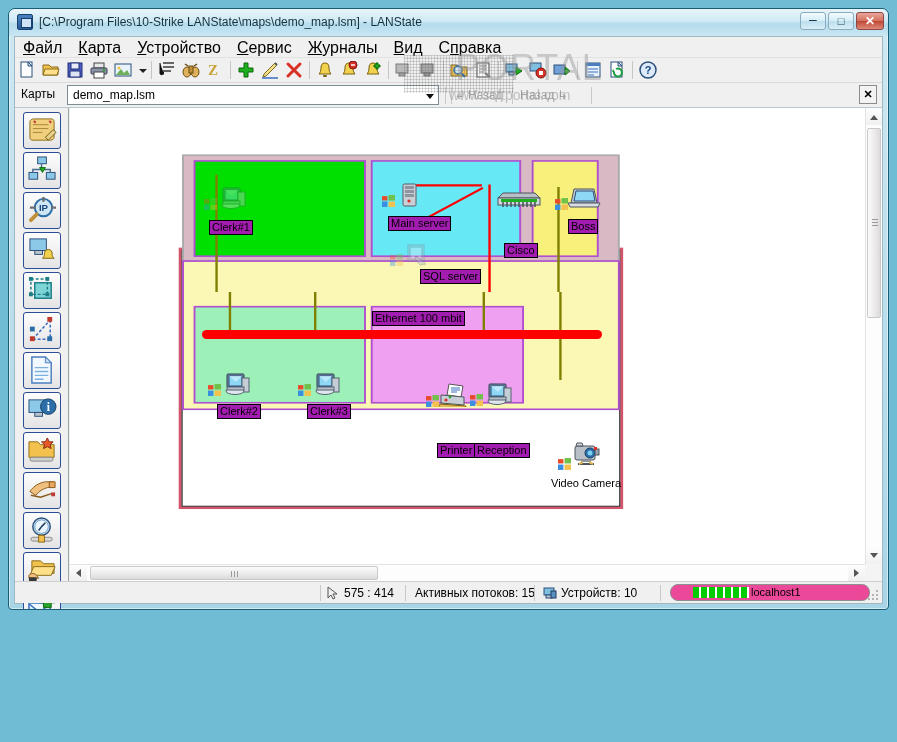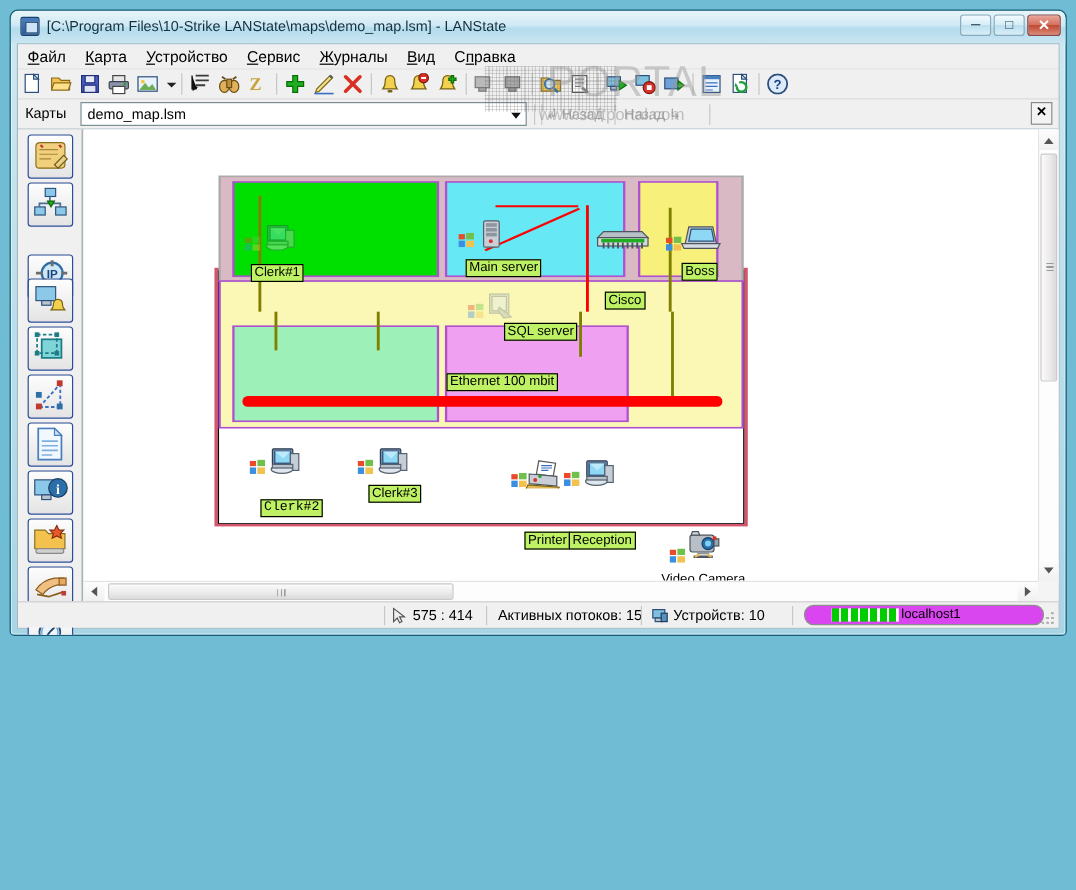--- a/index.html
+++ b/index.html
@@ -6,21 +6,21 @@
   html, body { margin:0; padding:0; }
   body {
     width:897px; height:742px;
     background:#6fbcd4;
     font-family:"Liberation Sans", sans-serif;
     overflow:hidden;
   }
 
   
   #window {
-    position:absolute; left:8px; top:8px; width:881px; height:522px;
+    position:absolute; left:8px; top:8px; width:881px; height:602px;
     border:1px solid #1a5e75;
     border-radius:7px 7px 4px 4px;
     background:linear-gradient(180deg,#cfe9f2 0%, #bfe0ed 40%, #a8d5e6 100%);
     box-shadow:0 0 0 1px rgba(255,255,255,.5) inset;
     overflow:hidden;
   }
 
   
   #titlebar {
     position:absolute; left:0; top:0; right:0; height:27px;
@@ -68,21 +68,21 @@
   }
 
   
   #menubar {
     position:absolute; left:0; top:0; right:0; height:21px;
     background:#f0f0f0;
     border-bottom:1px solid #e2e2e2;
   }
   .menu-item {
     float:left; height:21px; line-height:21px; padding:0 8px;
-    font-size:13px; color:#000; cursor:default; white-space:nowrap;
+    font-size:16px; color:#000; cursor:default; white-space:nowrap;
   }
   .menu-item u { text-decoration:underline; }
 
   
   #toolbar {
     position:absolute; left:0; top:21px; right:0; height:25px;
     background:#f0f0f0; border-bottom:1px solid #dadada;
   }
   .tb { float:left; width:24px; height:24px; position:relative; cursor:pointer; }
   .tb-sep { float:left; width:7px; height:24px; position:relative; }
@@ -225,21 +225,21 @@
   .st-sep { position:absolute; top:3px; width:1px; height:16px; background:#c8c8c8; }
   #st-coords { left:329px; }
   #st-cursor-icon {
     position:absolute; left:312px; top:4px; width:11px; height:14px;
   }
   #st-threads { left:400px; }
   #st-dev-icon { position:absolute; left:528px; top:4px; width:14px; height:14px; }
   #st-devices { left:546px; }
   #st-host-box {
     position:absolute; left:655px; top:2px; width:200px; height:17px;
-    background:#d946ef; border:1px solid #8e8e8e; border-radius:8px;
+    background:#ec4899; border:1px solid #8e8e8e; border-radius:8px;
   }
   #st-host-bars {
     position:absolute; left:22px; top:2px; width:56px; height:11px;
     background:repeating-linear-gradient(90deg,#00cc00 0 6px,#ffffff 6px 8px);
   }
   #st-host-text {
     position:absolute; left:80px; top:0; height:15px; line-height:15px;
     font-size:11px; color:#000;
   }
   #st-grip {
@@ -252,21 +252,21 @@
       radial-gradient(circle at 10px 6px,#b3b3b3 1px,transparent 1.2px),
       radial-gradient(circle at 10px 2px,#b3b3b3 1px,transparent 1.2px);
   }
 
   
   #map {
     position:absolute; left:0; top:0; width:100%; height:100%;
   }
   .node-label {
     position:absolute;
-    background:#bef264; border:1px solid #000;
+    background:#a21caf; border:1px solid #000;
     font-size:11px; line-height:13px; padding:0 2px;
     color:#000; white-space:nowrap;
     font-family:"Liberation Sans", sans-serif;
   }
   .node-label.nb { border:none; background:transparent; }
 
   
   #watermark {
     position:absolute; left:0; top:0; right:0; bottom:0;
     pointer-events:none;
@@ -519,21 +519,21 @@
         </div>
         <div class="sb" style="top: 44px;">
           <svg class="gl2" viewBox="0 0 30 30">
             <rect x="10" y="1" width="9" height="7" fill="#8cc9e8" stroke="#2b4f7a"></rect>
             <rect x="1" y="17" width="9" height="7" fill="#8cc9e8" stroke="#2b4f7a"></rect>
             <rect x="19" y="17" width="9" height="7" fill="#8cc9e8" stroke="#2b4f7a"></rect>
             <path d="M14 8 v6 M14 14 h-9 v3 M14 14 h9 v3" stroke="#4a6f93" stroke-width="1.5" fill="none"></path>
             <path d="M12 12 l3 5 l3-5 z" fill="#1fae1f" stroke="#0b6b0b"></path>
           </svg>
         </div>
-        <div class="sb" style="top: 84px; margin-top: 20px;">
+        <div class="sb" style="top: 84px;">
           <svg class="gl2" viewBox="0 0 30 30">
             <circle cx="16" cy="12" r="9" fill="#cfe6f5" stroke="#2b6ea8" stroke-width="2"></circle>
             <text x="16" y="16" text-anchor="middle" font-family="Liberation Sans, sans-serif" font-size="10" font-weight="bold" fill="#17457f">IP</text>
             <path d="M9 19 l-6 6" stroke="#c08f3a" stroke-width="4" stroke-linecap="round"></path>
             <path d="M2 12 h6 M24 12 h5 M16 1 v5" stroke="#6d6d6d" stroke-width="2.5"></path>
           </svg>
         </div>
         <div class="sb" style="top: 124px;">
           <svg class="gl2" viewBox="0 0 30 30">
             <rect x="2" y="3" width="17" height="12" fill="#8cc9e8" stroke="#2b4f7a"></rect>
@@ -728,21 +728,21 @@
                 <rect x="7" y="15" width="17" height="3" fill="#b7c0cb" stroke="#55626f"></rect>
               </svg></div>
             <div style="position: absolute; left: 138px; top: 274px; width: 13px; height: 12px;"><svg width="13" height="12" viewBox="0 0 12 11">
                 <g>
                   <rect x="0" y="1" width="5" height="4" fill="#e84a2a"></rect>
                   <rect x="6" y="0" width="6" height="5" fill="#6fc14a"></rect>
                   <rect x="0" y="6" width="5" height="5" fill="#3a8fe0"></rect>
                   <rect x="6" y="6" width="6" height="5" fill="#f2c14e"></rect>
                 </g>
               </svg></div>
-            <div class="node-label" style="left: 147px; top: 308px; font-family: Liberation Mono, monospace;">Clerk#2</div>
+            <div class="node-label" style="left: 147px; top: 296px;">Clerk#2</div>
             <div style="position: absolute; left: 240px; top: 264px; width: 30px; height: 24px;"><svg width="30" height="24" viewBox="0 0 30 24">
                 <rect x="7" y="2" width="17" height="13" rx="1" fill="#7a8fa8" stroke="#2b3e55"></rect>
                 <rect x="9" y="4" width="13" height="10" fill="#8fd8f5" stroke="#2b4f7a"></rect>
                 <path d="M9 4 L22 4 L16 10 Z" fill="#c7eefc" opacity=".8"></path>
                 <rect x="22" y="6" width="7" height="14" fill="#c5cdd6" stroke="#55626f"></rect>
                 <ellipse cx="15" cy="19" rx="9" ry="3.5" fill="#dfe6ed" stroke="#55626f"></ellipse>
                 <rect x="7" y="15" width="17" height="3" fill="#b7c0cb" stroke="#55626f"></rect>
               </svg></div>
             <div style="position: absolute; left: 228px; top: 274px; width: 13px; height: 12px;"><svg width="13" height="12" viewBox="0 0 12 11">
                 <g>

